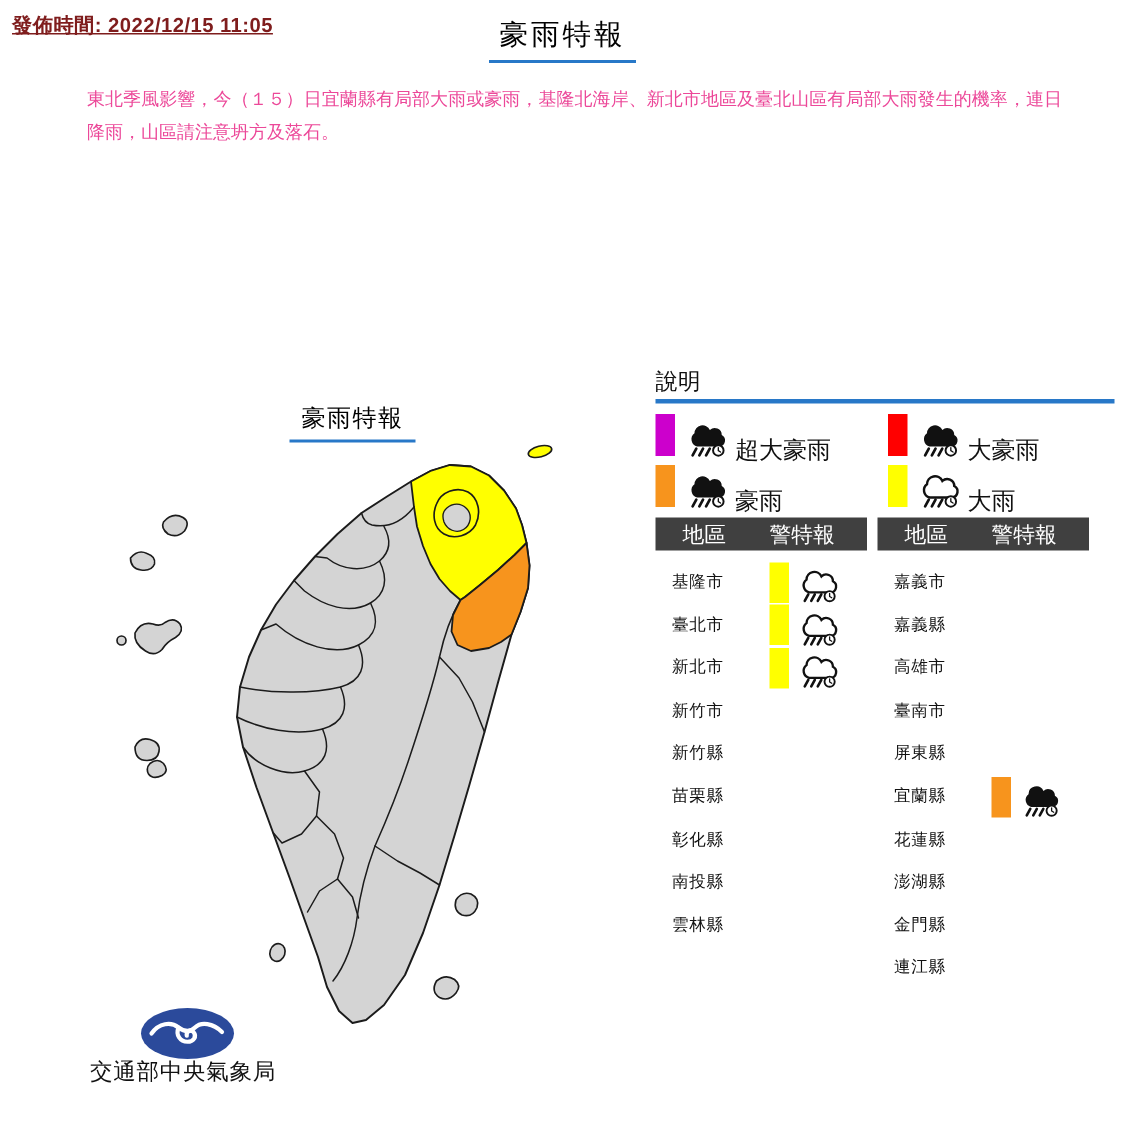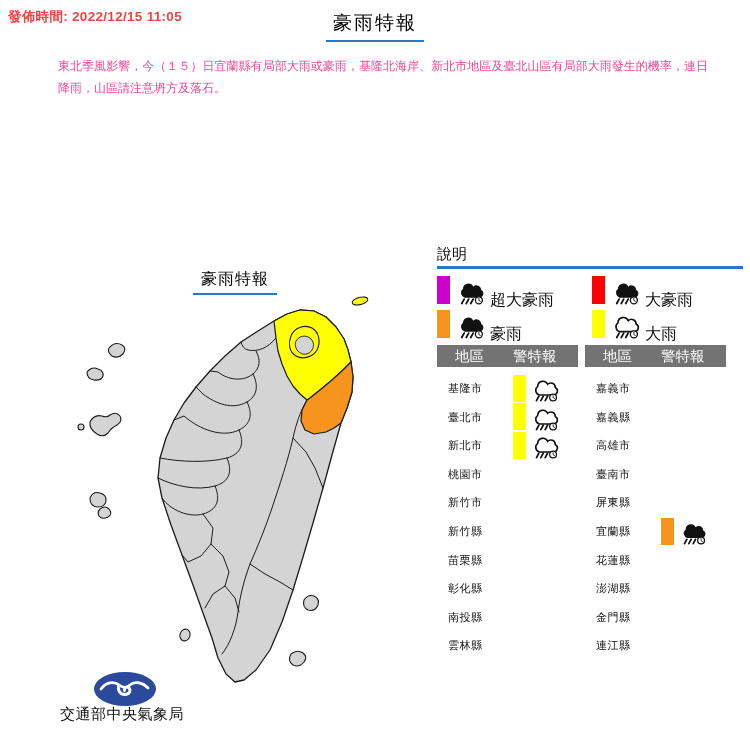--- a/index.html
+++ b/index.html
@@ -3,21 +3,21 @@
 <meta charset="utf-8">
 <style>
   html,body{margin:0;padding:0;}
   body{
     width:750px;height:750px;position:relative;background:#ffffff;
     font-family:"Liberation Sans",sans-serif;color:#111;overflow:hidden;
   }
   .abs{position:absolute;}
 
   
-  .timestamp{left:8px;top:8px;font-size:13.5px;font-weight:700;color:#ef4444;letter-spacing:.3px;}
+  .timestamp{left:8px;top:8px;font-size:13.5px;font-weight:700;color:#7f1d1d;letter-spacing:.3px;text-decoration:underline;}
   .title-wrap{left:0;top:10px;width:100%;text-align:center;}
   .title-wrap span{
     display:inline-block;font-size:19px;letter-spacing:2px;color:#000;
     padding:0 7px 4px 7px;border-bottom:2px solid #2878c8;
   }
 
   
   .advisory{left:58px;top:55px;width:650px;font-size:12px;line-height:22px;color:#ec4899;text-align:justify;}
 
   
@@ -39,21 +39,21 @@
   .legend-item{display:flex;align-items:center;height:34px;}
   .swatch{width:13px;height:28px;display:inline-block;flex:0 0 13px;}
   .licon{margin-left:4px;display:inline-flex;align-items:center;}
   .llabel{margin-left:5px;font-size:16px;white-space:nowrap;margin-top:20px;}
 
   
   .wtable{width:141px;top:345px;}
   .wtable.left{left:437px;}
   .wtable.right{left:585px;}
   .thead{
-    height:22px;background:#737373;color:#fff;font-size:14.5px;
+    height:22px;background:#404040;color:#fff;font-size:14.5px;
     display:flex;align-items:center;white-space:nowrap;
   }
   .thead .h-region{margin-left:18px;}
   .thead .h-warning{margin-left:29px;text-align:center;}
   .tbody{padding-top:7px;}
   .trow{height:28.6px;position:relative;}
   .trow .region{position:absolute;left:11px;top:0;font-size:11px;line-height:28.6px;letter-spacing:.5px;}
   .trow .warn{position:absolute;left:76px;top:0;height:28.6px;display:flex;align-items:center;}
   .trow .warn .swatch{width:13px;height:27px;}
   .trow .warn .licon{margin-left:3px;}
@@ -221,23 +221,20 @@
             <svg viewBox="0 0 38 35" width="30" height="28">
               <path d="M11 15.5 a6.6 6.6 0 0 1 12.6 -2.7 a5.7 5.7 0 0 1 9.7 4.1 a5 5 0 0 1 -1.7 9.4 H13.2 a6.1 6.1 0 0 1 -2.2 -10.8 z" fill="#fff" stroke="#111" stroke-width="2"></path>
     <path d="M12.5 28 L9.5 33.5 M18 28 L15 33.5 M23.5 28 L20.5 33.5" stroke="#111" stroke-width="2.2" stroke-linecap="round" fill="none"></path>
     <circle cx="30.5" cy="29.5" r="4.3" fill="#fff" stroke="#111" stroke-width="1.6"></circle>
     <path d="M30.5 27.2 v2.5 l1.8 1.1" stroke="#111" stroke-width="1.1" fill="none" stroke-linecap="round"></path>
             </svg>
           </span>
         </span>
       </div>
       <div class="trow">
-        <span class="region">桃園市</span>
-      </div>
-      <div class="trow">
         <span class="region">新竹市</span>
       </div>
       <div class="trow">
         <span class="region">新竹縣</span>
       </div>
       <div class="trow">
         <span class="region">苗栗縣</span>
       </div>
       <div class="trow">
         <span class="region">彰化縣</span>

